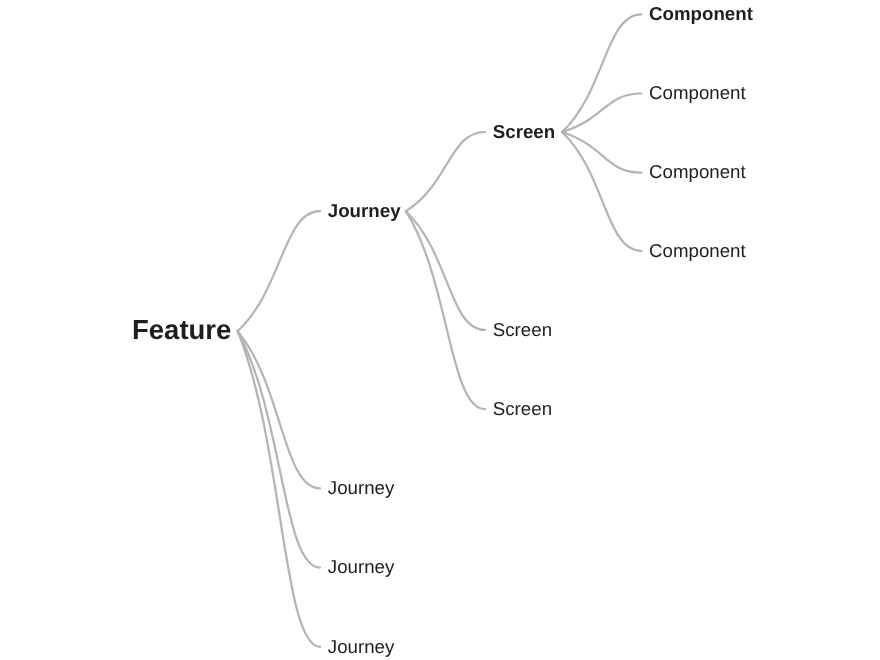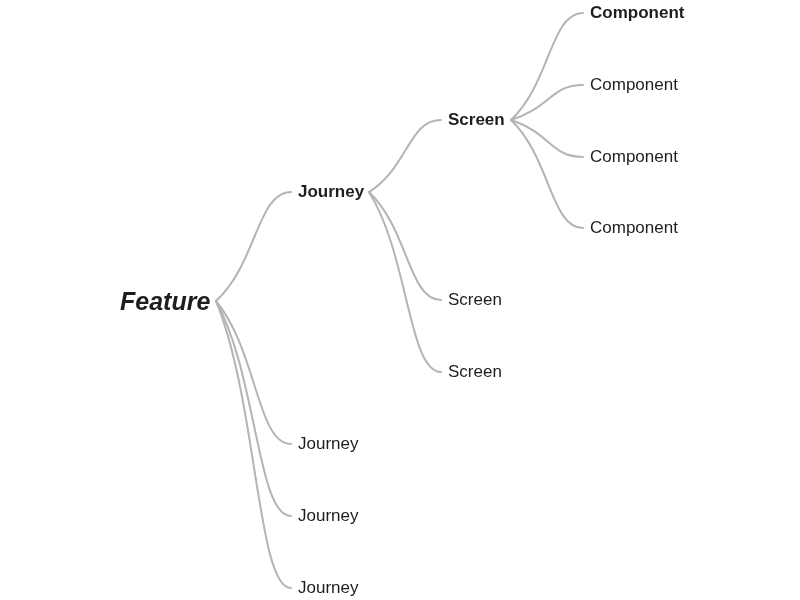--- a/index.html
+++ b/index.html
@@ -46,21 +46,21 @@
       <path d="M 216 301 C 257.25 401.45, 257.25 588, 291 588" fill="none" stroke="#b4b4b4" stroke-width="2" stroke-linecap="round"></path>
       <path d="M 369 192 C 408.6 166.8, 408.6 120, 441 120" fill="none" stroke="#b4b4b4" stroke-width="2" stroke-linecap="round"></path>
       <path d="M 369 192 C 408.6 229.8, 408.6 300, 441 300" fill="none" stroke="#b4b4b4" stroke-width="2" stroke-linecap="round"></path>
       <path d="M 369 192 C 408.6 255, 408.6 372, 441 372" fill="none" stroke="#b4b4b4" stroke-width="2" stroke-linecap="round"></path>
       <path d="M 511 120 C 550.6 82.55000000000001, 550.6 13, 583 13" fill="none" stroke="#b4b4b4" stroke-width="2" stroke-linecap="round"></path>
       <path d="M 511 120 C 550.6 107.75, 550.6 85, 583 85" fill="none" stroke="#b4b4b4" stroke-width="2" stroke-linecap="round"></path>
       <path d="M 511 120 C 550.6 132.95, 550.6 157, 583 157" fill="none" stroke="#b4b4b4" stroke-width="2" stroke-linecap="round"></path>
       <path d="M 511 120 C 550.6 157.8, 550.6 228, 583 228" fill="none" stroke="#b4b4b4" stroke-width="2" stroke-linecap="round"></path>
     </svg>
   <div>
-      <div class="node bold" style="left: 120px; top: 301px; font-size: 25px; font-style: italic;">Feature</div>
+      <div class="node bold" style="left: 120px; top: 301px; font-size: 25px;">Feature</div>
       <div class="node bold" style="left: 298px; top: 192px; font-size: 17px;">Journey</div>
       <div class="node" style="left: 298px; top: 444px; font-size: 17px;">Journey</div>
       <div class="node" style="left: 298px; top: 516px; font-size: 17px;">Journey</div>
       <div class="node" style="left: 298px; top: 588px; font-size: 17px;">Journey</div>
       <div class="node bold" style="left: 448px; top: 120px; font-size: 17px;">Screen</div>
       <div class="node" style="left: 448px; top: 300px; font-size: 17px;">Screen</div>
       <div class="node" style="left: 448px; top: 372px; font-size: 17px;">Screen</div>
       <div class="node bold" style="left: 590px; top: 13px; font-size: 17px;">Component</div>
       <div class="node" style="left: 590px; top: 85px; font-size: 17px;">Component</div>
       <div class="node" style="left: 590px; top: 157px; font-size: 17px;">Component</div>

